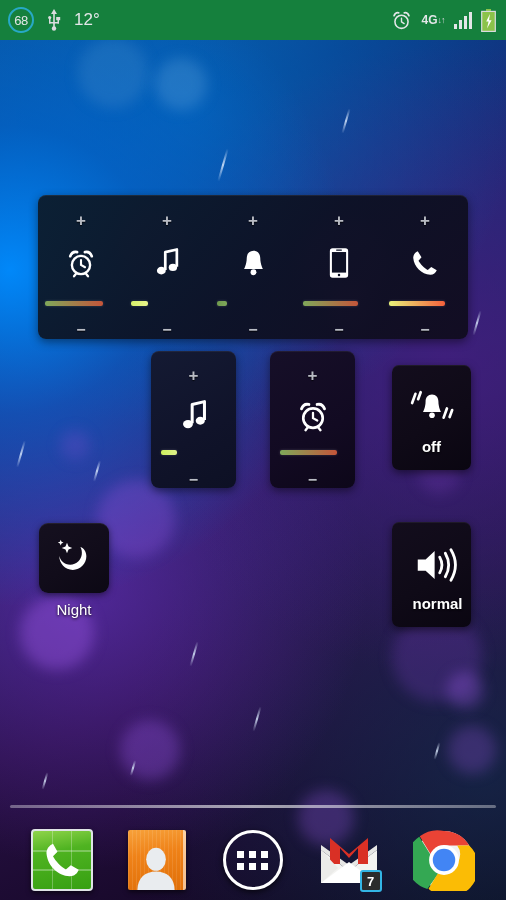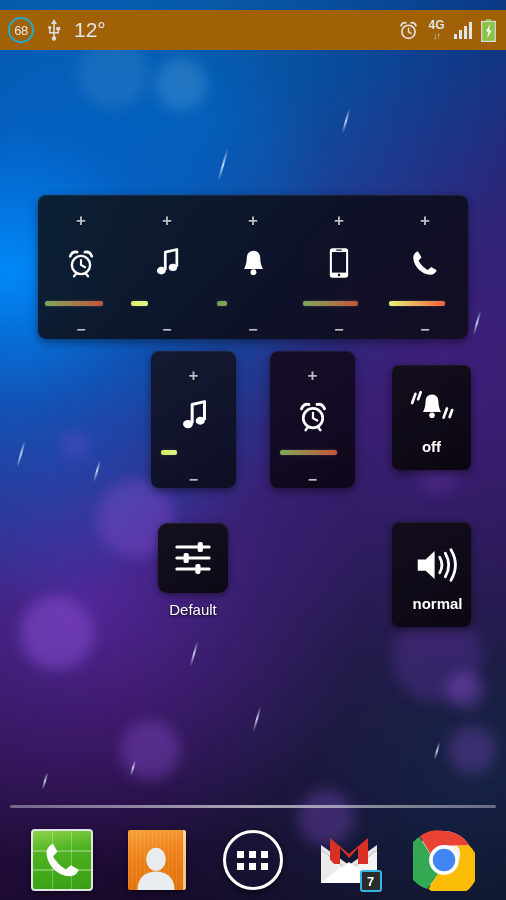--- a/index.html
+++ b/index.html
@@ -26,38 +26,37 @@
   .bk { position:absolute; border-radius:50%; filter:blur(7px); }
   .streak {
     position:absolute; width:2px; border-radius:2px;
     background:linear-gradient(to bottom, rgba(255,255,255,0) 0%, rgba(220,235,255,0.85) 50%, rgba(255,255,255,0) 100%);
     transform:rotate(16deg);
   }
 
   
   .statusbar {
     position:absolute; left:0; top:0; width:506px; height:40px;
-    background:#a16207;
+    background:#15803d;
     display:flex; align-items:center; justify-content:space-between;
     padding:0 10px 0 8px;
     color:#d9dcde;
-    margin-top:10px;
   }
   .sb-left { display:flex; align-items:center; gap:13px; }
   .sb-right { display:flex; align-items:center; gap:9px; }
 
   .batt-ring {
     width:26px; height:26px; border-radius:50%;
     border:2px solid #27a9c6;
     display:flex; align-items:center; justify-content:center;
     font-size:13px; color:#e3e6e8; letter-spacing:-0.5px;
   }
-  .temp-txt { font-size:21px; color:#e3e6e8; letter-spacing:0px; }
+  .temp-txt { font-size:17px; color:#e3e6e8; letter-spacing:0px; }
   .clock-txt { font-size:22px; color:#eceff1; letter-spacing:0px; }
-  .net-block { display:flex; flex-direction:column; align-items:center; line-height:1; }
+  .net-block { display:flex; flex-direction:row; align-items:center; line-height:1; }
   .net-4g { font-size:12px; font-weight:bold; color:#e3e6e8; }
   .net-arrows { font-size:9px; color:#cfd3d6; margin-top:1px; letter-spacing:-1px; }
   .bars { display:flex; align-items:flex-end; gap:1.5px; height:17px; }
   .bars i { width:3.5px; background:#e3e6e8; display:block; }
   .bars i:nth-child(1){ height:5px; }
   .bars i:nth-child(2){ height:9px; }
   .bars i:nth-child(3){ height:13px; }
   .bars i:nth-child(4){ height:17px; }
 
   
@@ -370,36 +369,33 @@
         <path d="M16 20.6 L17.6 22.6" stroke="#ffffff" stroke-width="1.8" stroke-linecap="round"></path>
       </svg>
     </span>
     <span class="vbar-track">
         <i class="vbar" style="width: 57px; background: linear-gradient(to right, rgb(127, 168, 90), rgb(196, 85, 58)); box-shadow: rgba(255, 255, 255, 0.18) 0px 0px 3px;"></i>
       </span>
     <span class="minus">−</span>
   </div>
 
 
-
-  <div class="appicon" style="left:158px; top:523px;">
+  <div class="appicon" style="left:39px; top:523px;">
     <div class="tile dark">
       <span>
-        <svg width="40" height="40" viewBox="0 0 34 34">
-          <rect x="2" y="6.4" width="30" height="2.6" rx="1.3" fill="#ffffff"></rect>
-          <rect x="2" y="15.7" width="30" height="2.6" rx="1.3" fill="#ffffff"></rect>
-          <rect x="2" y="25" width="30" height="2.6" rx="1.3" fill="#ffffff"></rect>
-          <rect x="21" y="3.4" width="4.4" height="8.6" rx="1.6" fill="#ffffff"></rect>
-          <rect x="9" y="12.7" width="4.4" height="8.6" rx="1.6" fill="#ffffff"></rect>
-          <rect x="19" y="22" width="4.4" height="8.6" rx="1.6" fill="#ffffff"></rect>
-        </svg>
-      </span>
-    </div>
-    <div class="ic-label">Default</div>
-  </div>
+        <svg width="42" height="42" viewBox="0 0 36 36">
+          <path d="M27.5 9.5 C29.6 13.4 29.1 18.4 25.8 21.8 C22 25.7 15.9 25.8 12 22 C10.6 20.6 9.7 18.9 9.4 17.1 C9.2 23.6 14.4 29.2 21 29.2 C27.4 29.2 32.6 24 32.6 17.6 C32.6 13.8 30.6 10.5 27.5 9.5 Z" fill="#ffffff" transform="translate(-4,-1)"></path>
+          <polygon points="12,5 13.3,8.2 16.5,9.5 13.3,10.8 12,14 10.7,10.8 7.5,9.5 10.7,8.2" fill="#ffffff"></polygon>
+          <polygon points="6.6,2.4 7.3,4.1 9,4.8 7.3,5.5 6.6,7.2 5.9,5.5 4.2,4.8 5.9,4.1" fill="#ffffff"></polygon>
+        </svg>
+      </span>
+    </div>
+    <div class="ic-label">Night</div>
+  </div>
+
 
 
   <div class="modetile" style="left:392px; top:365px;">
     <span class="mt-icon">
       <svg width="54" height="44" viewBox="0 0 48 38">
         <path d="M24 7 C20.4 7 18.3 9.7 18.3 13.2 C18.3 18.4 16 22.6 16 22.6 L32 22.6 C32 22.6 29.7 18.4 29.7 13.2 C29.7 9.7 27.6 7 24 7 Z" fill="#ffffff"></path>
         <circle cx="24" cy="25.4" r="2.5" fill="#ffffff"></circle>
         <rect x="6.6" y="5" width="2.4" height="11" rx="1.2" fill="#ffffff" transform="rotate(20 7.8 10.5)"></rect>
         <rect x="11.6" y="3.6" width="2.4" height="9" rx="1.2" fill="#ffffff" transform="rotate(20 12.8 8.1)"></rect>
         <rect x="34.6" y="18" width="2.4" height="11" rx="1.2" fill="#ffffff" transform="rotate(20 35.8 23.5)"></rect>

